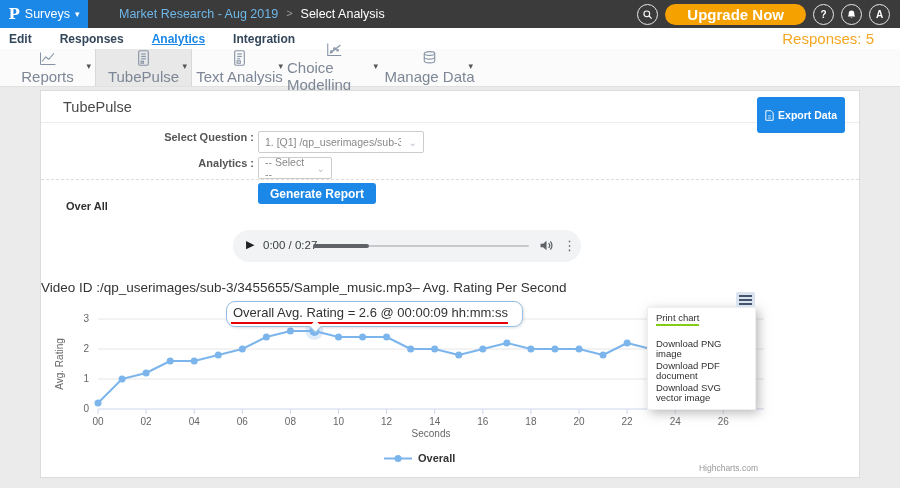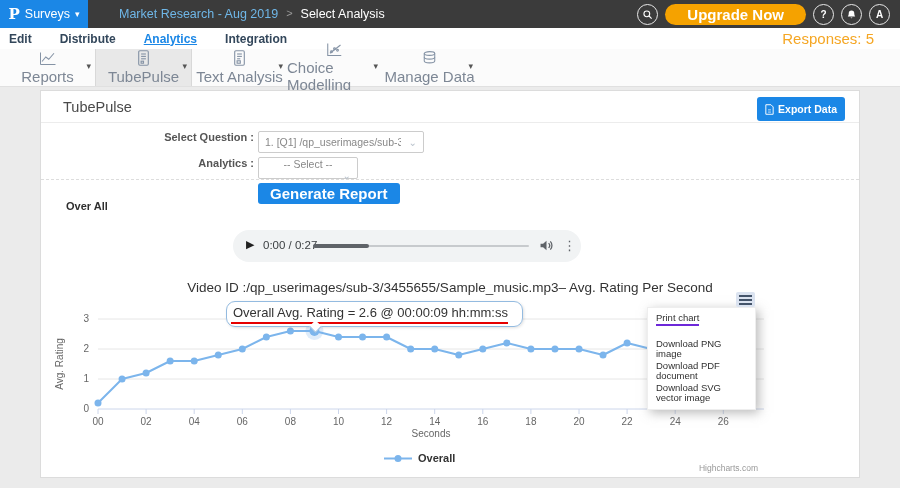--- a/index.html
+++ b/index.html
@@ -32,48 +32,48 @@
   .tcell{width:95px;height:37px;position:relative;display:flex;flex-direction:column;align-items:center;justify-content:center;cursor:pointer;}
   .tcell.active{background:#e8e8e8;border-left:1px solid #d8d8d8;border-right:1px solid #d8d8d8;}
   .ticon{height:16px;display:flex;align-items:center;}
   .ticon svg{stroke:#8593a5;fill:none;stroke-width:1.4;}
   .tlabel{font-size:15px;color:#7d8795;margin-top:2px;}
   .tcaret{position:absolute;right:4px;top:12px;font-size:9px;color:#555;}
   
   .panel{position:absolute;left:40px;top:90px;width:820px;height:388px;background:#fff;border:1px solid #dcdcdc;box-sizing:border-box;}
   .panel-header{position:absolute;left:0;top:0;width:100%;height:32px;border-bottom:1px solid #ececec;box-sizing:border-box;}
   .panel-title{position:absolute;left:22px;top:8px;font-size:14.5px;color:#4a4a4a;}
-  .export-btn{position:absolute;right:14px;top:6px;height:24px;background:#1b87e6;border-radius:3px;color:#fff;font-size:10.5px;font-weight:bold;display:flex;align-items:center;gap:4px;padding:0 8px;cursor:pointer;}
+  .export-btn{position:absolute;right:14px;top:6px;height:36px;background:#1b87e6;border-radius:3px;color:#fff;font-size:10.5px;font-weight:bold;display:flex;align-items:center;gap:4px;padding:0 8px;cursor:pointer;}
   .form-row{position:absolute;left:0;height:22px;display:flex;}
   .form-label{width:213px;text-align:right;font-size:11px;font-weight:bold;color:#555;}
   .select{margin-left:4px;height:22px;border:1px solid #ccc;border-radius:2px;background:#fff;display:flex;align-items:center;font-size:10.5px;color:#888;padding:0 6px;box-sizing:border-box;cursor:pointer;}
   .select .sel-caret{margin-left:auto;color:#b9c2cc;font-size:10px;padding-left:8px;}
   .dashed{position:absolute;left:0;top:88px;width:100%;border-top:1px dashed #ddd;}
-  .generate-btn{position:absolute;left:217px;top:92px;height:21px;background:#1b87e6;border-radius:3px;color:#fff;font-size:15px;font-weight:bold;display:flex;align-items:center;padding:0 12px;cursor:pointer;}
+  .generate-btn{position:absolute;left:217px;top:92px;height:21px;background:#1b87e6;border-radius:3px;color:#fff;font-size:12px;font-weight:bold;display:flex;align-items:center;padding:0 12px;cursor:pointer;}
   .overall{position:absolute;left:25px;top:109px;font-size:11px;font-weight:bold;color:#2f2f2f;}
   
   .player{position:absolute;left:192px;top:139px;width:348px;height:32px;background:#f1f3f4;border-radius:16px;}
   .play-btn{position:absolute;left:13px;top:8px;width:14px;height:16px;color:#212121;font-size:11px;cursor:pointer;}
   .ptime{position:absolute;left:30px;top:9px;font-size:11.5px;color:#3c4043;}
   .ptrack{position:absolute;left:80px;top:15px;width:216px;height:2px;background:#c7cacd;border-radius:1px;cursor:pointer;}
   .ptrack .played{position:absolute;left:0;top:-1px;width:56px;height:4px;background:#5f6368;border-radius:2px;}
   .pvol{position:absolute;left:305px;top:7px;cursor:pointer;}
   .pmenu{position:absolute;left:330px;top:7px;font-size:13px;color:#5f6368;cursor:pointer;line-height:17px;}
   
-  .chart-title{position:absolute;left:0;top:189px;width:100%;text-align:center;font-size:13.5px;color:#333;}
+  .chart-title{position:absolute;left:0;top:189px;width:100%;font-size:13.5px;color:#333;}
   #chart-svg{position:absolute;left:0;top:0;}
   .tooltip{position:absolute;left:185px;top:210px;background:rgba(255,255,255,.97);border:1px solid #94bbe0;border-radius:9px;padding:3px 14px 6px 6px;font-size:13px;color:#333;white-space:nowrap;box-shadow:1px 1px 3px rgba(0,0,0,.12);z-index:3;}
   .tooltip .redline{position:absolute;left:4px;right:14px;bottom:2px;height:2.5px;background:#e60000;}
   .tooltip .tt-arrow{position:absolute;left:84px;bottom:-5px;width:8px;height:8px;background:#fff;border-right:1px solid #94bbe0;border-bottom:1px solid #94bbe0;transform:rotate(45deg);}
   .ctx-btn{position:absolute;left:695px;top:201px;width:19px;height:15px;background:#dbe3f0;border-radius:2px;display:flex;flex-direction:column;justify-content:center;gap:2px;align-items:center;cursor:pointer;z-index:5;}
   .ctx-btn span{display:block;width:13px;height:2px;background:#44546a;}
   .ctx-menu{position:absolute;left:606px;top:216px;width:107px;background:#fff;border:1px solid #eee;box-shadow:3px 3px 10px rgba(120,120,120,.5);padding:4px 0 5px 0;z-index:4;}
   .ctx-item{font-size:9.5px;color:#303030;padding:1px 8px;line-height:10px;cursor:pointer;}
   .ctx-item.first{padding-bottom:0;}
-  .ctx-item .hover-red{display:inline-block;border-bottom:2px solid #6d28d9;padding-bottom:1px;}
+  .ctx-item .hover-red{display:inline-block;border-bottom:2px solid #84cc16;padding-bottom:1px;}
   .ctx-gap{height:12px;}
 </style>
 </head>
 <body>
 
 <div class="topbar">
   <div class="brand">
     <span class="logo">P</span>
     <span>Surveys</span>
     <span class="caret">▾</span>
@@ -97,21 +97,21 @@
           <path d="M8 2a4 4 0 0 0-4 4c0 3-1 4.2-1.6 4.8h11.2C13 10.2 12 9 12 6a4 4 0 0 0-4-4z" fill="#fff"></path>
           <path d="M6.6 12.5a1.5 1.5 0 0 0 2.8 0z" fill="#fff"></path>
         </svg>
     </div>
     <div class="circle-btn">A</div>
   </div>
 </div>
 
 <div class="navrow">
   <a>Edit</a>
-  <a>Distribute</a>
+  <a>Responses</a>
   <a class="active">Analytics</a>
   <a>Integration</a>
   <span class="responses">Responses: 5</span>
 </div>
 
 <div class="toolbar">
   <div class="tcell">
     <div class="ticon">
         <svg width="18" height="15" viewBox="0 0 24 20">
           <polyline points="2,18 22,18"></polyline>
@@ -189,21 +189,21 @@
 
   <div class="form-row" style="top:40px;">
     <div class="form-label">Select Question :</div>
     <div class="select" style="width:166px;">
       <span style="overflow:hidden;white-space:nowrap;">1. [Q1] /qp_userimages/sub-3/3455655/S...</span>
       <span class="sel-caret">⌄</span>
     </div>
   </div>
   <div class="form-row" style="top:66px;">
     <div class="form-label">Analytics :</div>
-    <div class="select" style="width:100px;flex-direction:column;">
+    <div class="select" style="width:74px;">
       <span>-- Select --</span>
       <span class="sel-caret">⌄</span>
     </div>
   </div>
   <div class="dashed"></div>
   <div class="generate-btn">Generate Report</div>
   <div class="overall">Over All</div>
 
   <div class="player">
     <div class="play-btn">▶</div>

